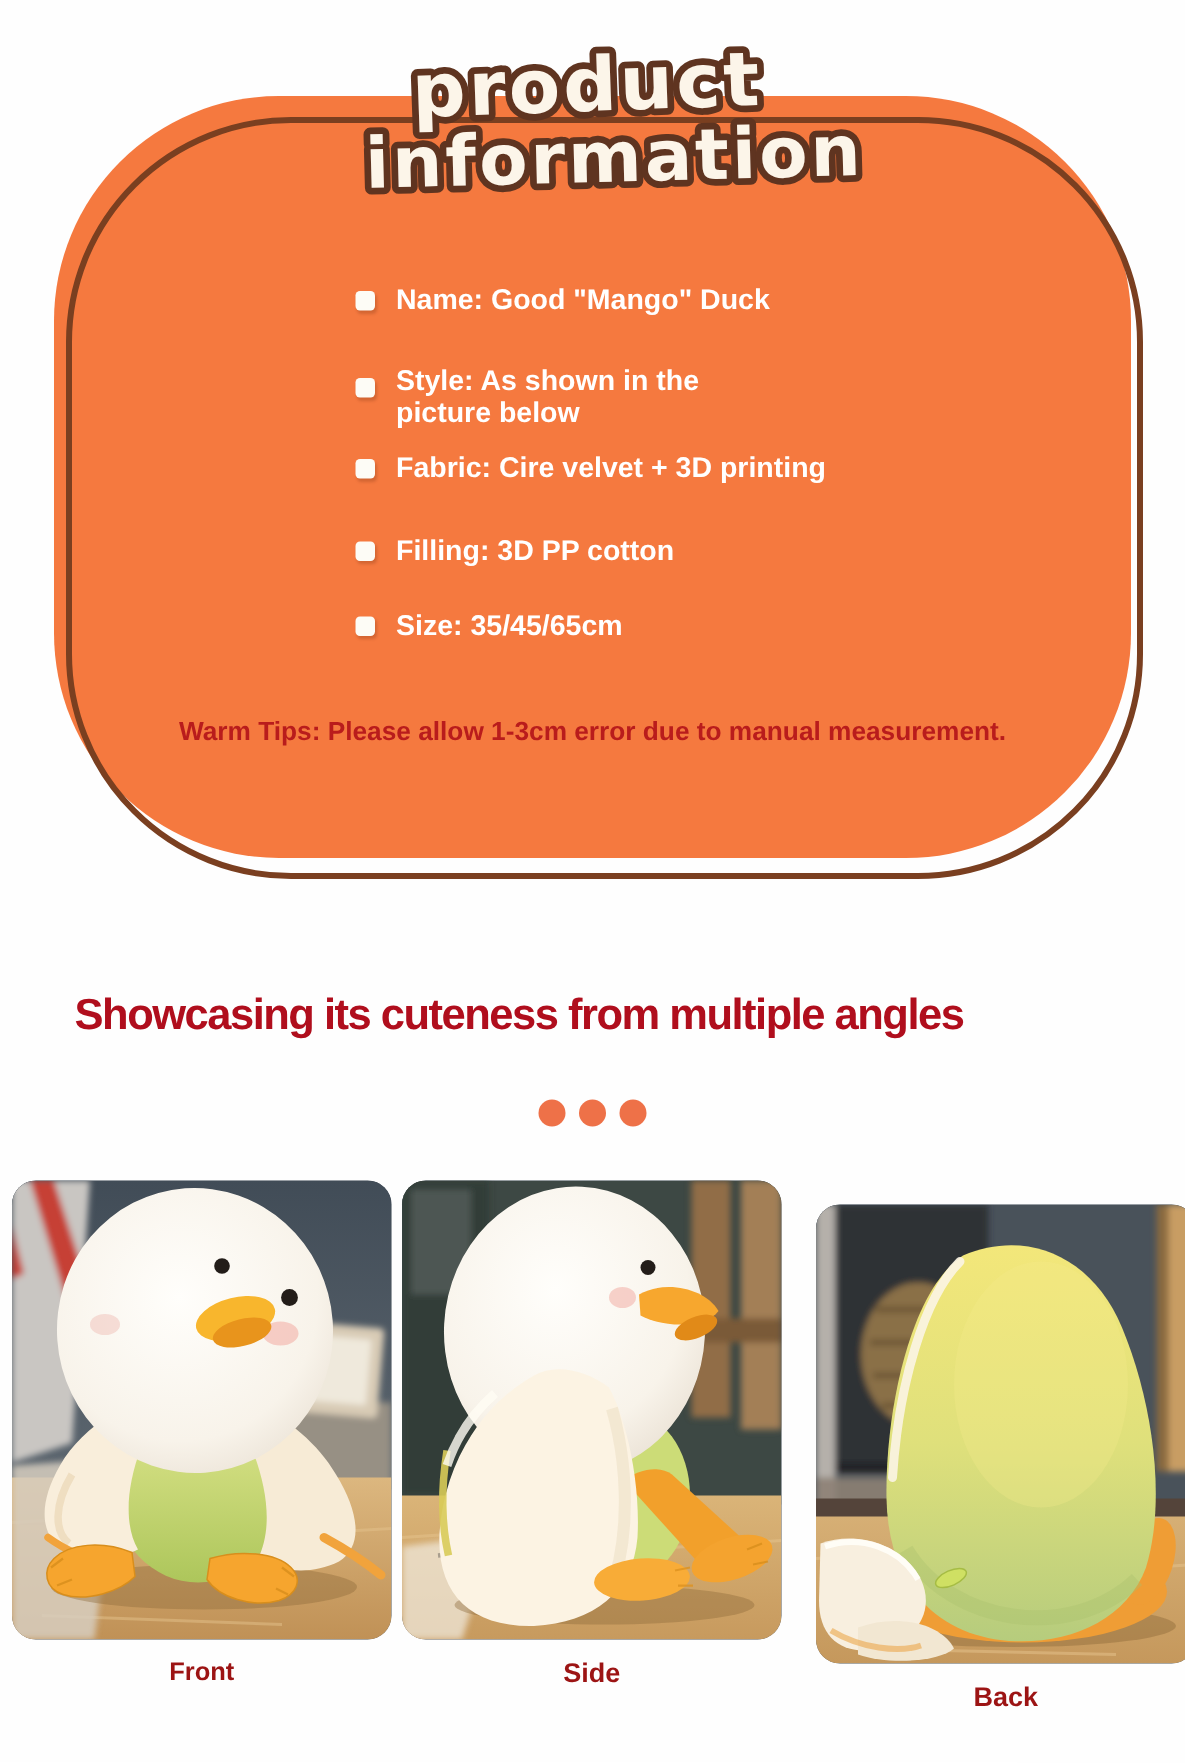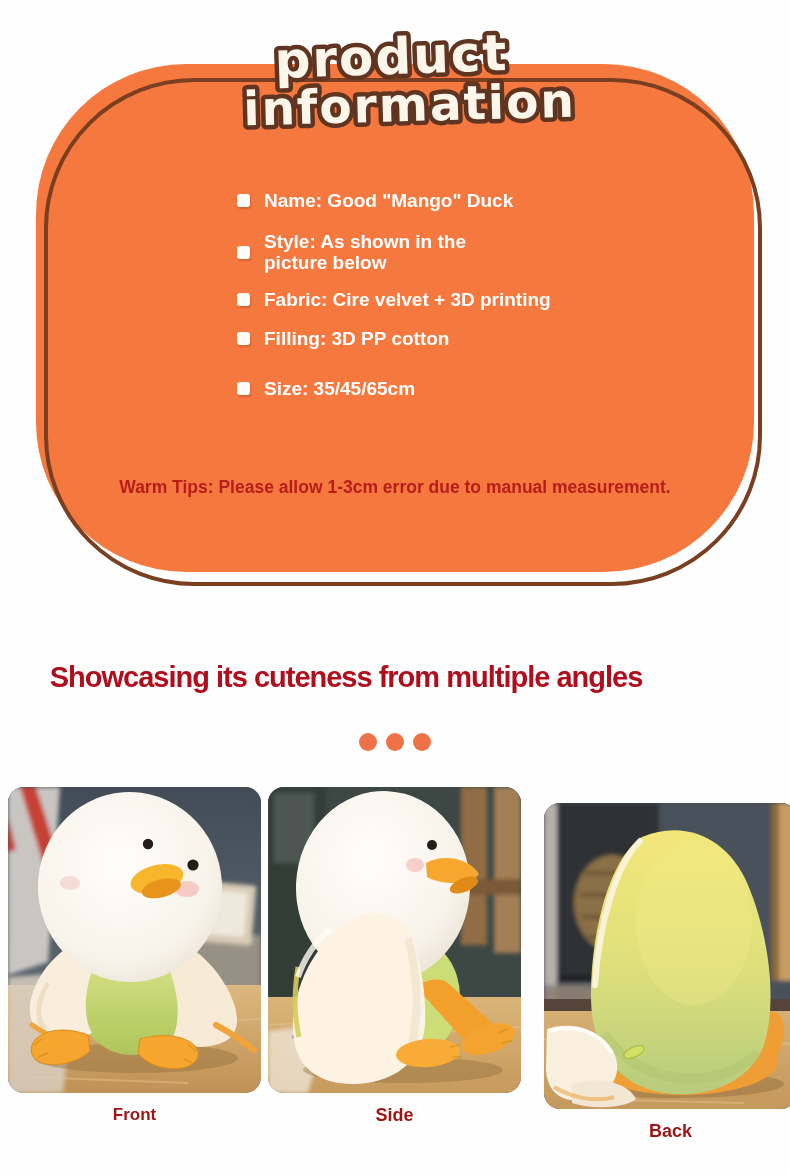--- a/index.html
+++ b/index.html
@@ -12,22 +12,22 @@
   .card-outline{position:absolute;left:44px;top:78px;width:718px;height:508px;
         border:4px solid #7a3f20;border-radius:150px;box-sizing:border-box;
         pointer-events:none;}
   .title-svg{position:absolute;left:0;top:24px;width:790px;height:115px;}
 
   .specs{position:absolute;left:237px;top:190px;width:480px;}
   .spec-row{display:flex;align-items:center;color:#ffffff;font-weight:bold;
         font-size:19px;line-height:21px;}
   .bullet{width:13px;height:13px;background:#fdfcf6;border-radius:3px;
         margin-right:14px;flex:0 0 13px;box-shadow:1px 2px 2px rgba(110,45,15,.25);}
-  .g1{margin-bottom:20px}.g2{margin-bottom:16px}.g3{margin-bottom:18px}.g4{margin-bottom:29px}
-  .two-line .spec-text{max-width:235px;}
+  .g1{margin-bottom:20px}.g2{margin-bottom:16px}.g3{margin-bottom:34px}.g4{margin-bottom:29px}
+  .two-line .spec-text{max-width:235px;margin-top:13px;}
 
   .warm-tips{position:absolute;left:36px;top:477px;width:718px;text-align:center;
         color:#b91c1c;font-weight:bold;font-size:17.5px;}
 
   
   .showcase-heading{position:absolute;left:0;top:661px;width:692px;text-align:center;
         color:#b00e1d;font-size:29px;font-weight:bold;letter-spacing:-1px;}
   .dots{position:absolute;left:0;top:733px;width:790px;display:flex;
         justify-content:center;gap:9px;}
   .dot{width:18px;height:18px;border-radius:50%;background:#ee7148;}

